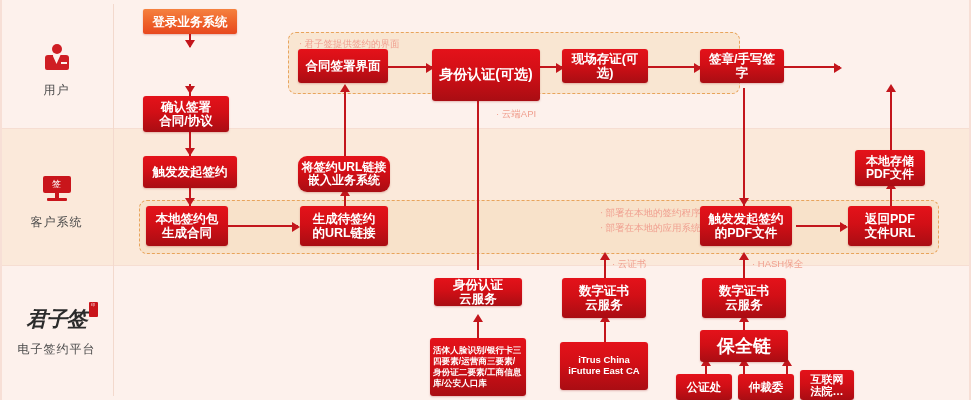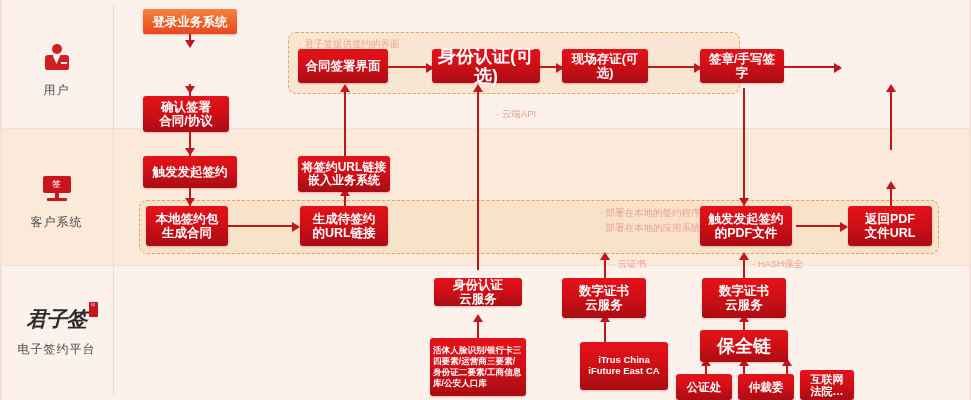--- a/index.html
+++ b/index.html
@@ -182,44 +182,46 @@
 
   <div class="note" style="left:496px; top:108px;">· 云端API</div>
   <div class="note" style="left:612px; top:258px;">· 云证书</div>
   <div class="note" style="left:752px; top:258px;">· HASH保全</div>
 
   <div class="node pill" style="left:143px; top:9px;  width:94px; height:25px; font-size:12.5px;">登录业务系统</div>
   <div class="node" style="left:143px; top:96px; width:86px; height:36px; font-size:12.5px; white-space:pre-line;">确认签署
 合同/协议</div>
 
   <div class="node" style="left:298px; top:49px; width:90px; height:34px; font-size:12.5px;">合同签署界面</div>
-  <div class="node" style="left:432px; top:49px; width:108px; height:34px; font-size:18px;">身份认证(可选)</div>
+  <div class="node" style="left:432px; top:49px; width:108px; height:52px; font-size:14px;">身份认证(可选)</div>
   <div class="node" style="left:562px; top:49px; width:86px; height:34px; font-size:12.5px;">现场存证(可选)</div>
   <div class="node" style="left:700px; top:49px; width:84px; height:34px; font-size:12.5px;">签章/手写签字</div>
 
   <div class="node" style="left:143px; top:156px; width:94px; height:32px; font-size:12.5px;">触发发起签约</div>
-  <div class="node" style="left:298px; top:156px; width:92px; height:36px; font-size:12px; white-space:pre-line;">将签约URL链接
+  <div class="node" style="left:298px; top:156px; width:92px; height:36px; font-size:12px; white-space:pre-line;border-radius:9px;">将签约URL链接
 嵌入业务系统</div>
   <div class="node" style="left:146px; top:206px; width:82px; height:40px; font-size:12.5px; white-space:pre-line;">本地签约包
 生成合同</div>
   <div class="node" style="left:300px; top:206px; width:88px; height:40px; font-size:12.5px; white-space:pre-line;">生成待签约
 的URL链接</div>
 
+  <div class="node" style="left:855px; top:150px; width:70px; height:36px; font-size:12px; white-space:pre-line;">本地存储
+PDF文件</div>
   <div class="node" style="left:700px; top:206px; width:92px; height:40px; font-size:12.5px; white-space:pre-line;">触发发起签约
 的PDF文件</div>
   <div class="node" style="left:848px; top:206px; width:84px; height:40px; font-size:12.5px; white-space:pre-line;">返回PDF
 文件URL</div>
 
   <div class="node" style="left:434px; top:278px; width:88px; height:28px; font-size:12.5px; white-space:pre-line;">身份认证
 云服务</div>
   <div class="node" style="left:430px; top:338px; width:96px; height:58px; font-size:8.6px; line-height:1.28; white-space:normal; text-align:left; padding:2px 3px;">活体人脸识别/银行卡三四要素/运营商三要素/身份证二要素/工商信息库/公安人口库</div>
 
   <div class="node" style="left:562px; top:278px; width:84px; height:40px; font-size:12.5px; white-space:pre-line;">数字证书
 云服务</div>
-  <div class="node" style="left:560px; top:342px; width:88px; height:48px; font-size:9.5px; white-space:pre-line;margin-left:20px;">iTrus China
+  <div class="node" style="left:560px; top:342px; width:88px; height:48px; font-size:9.5px; white-space:pre-line;">iTrus China
 iFuture East CA</div>
 
   <div class="node" style="left:702px; top:278px; width:84px; height:40px; font-size:12.5px; white-space:pre-line;">数字证书
 云服务</div>
   <div class="node" style="left:700px; top:330px; width:88px; height:32px; font-size:18px;">保全链</div>
   <div class="node" style="left:676px; top:374px; width:56px; height:26px; font-size:11.5px;">公证处</div>
   <div class="node" style="left:738px; top:374px; width:56px; height:26px; font-size:11.5px;">仲裁委</div>
   <div class="node" style="left:800px; top:370px; width:54px; height:30px; font-size:11px; white-space:pre-line;">互联网
 法院…</div>
 

